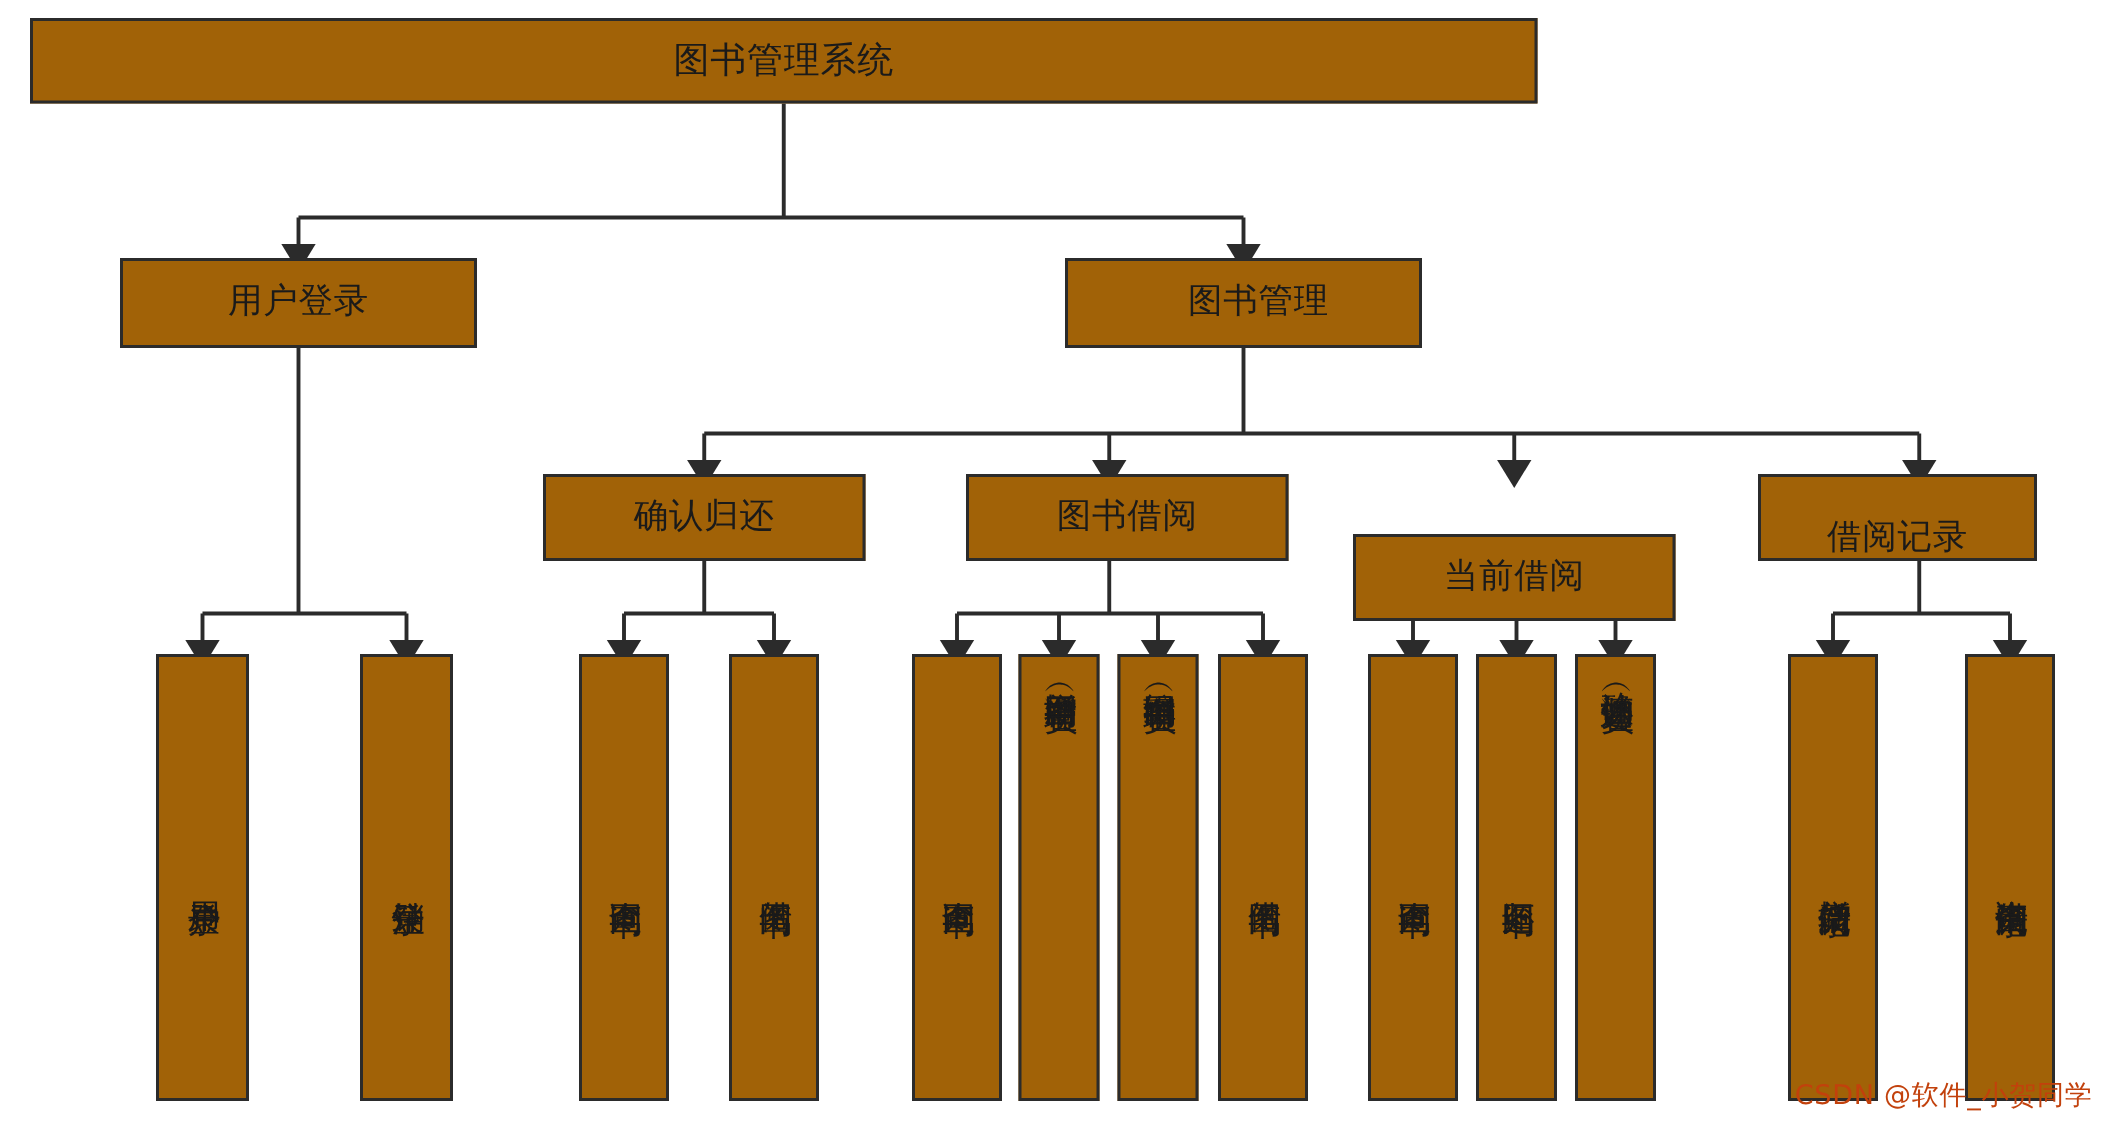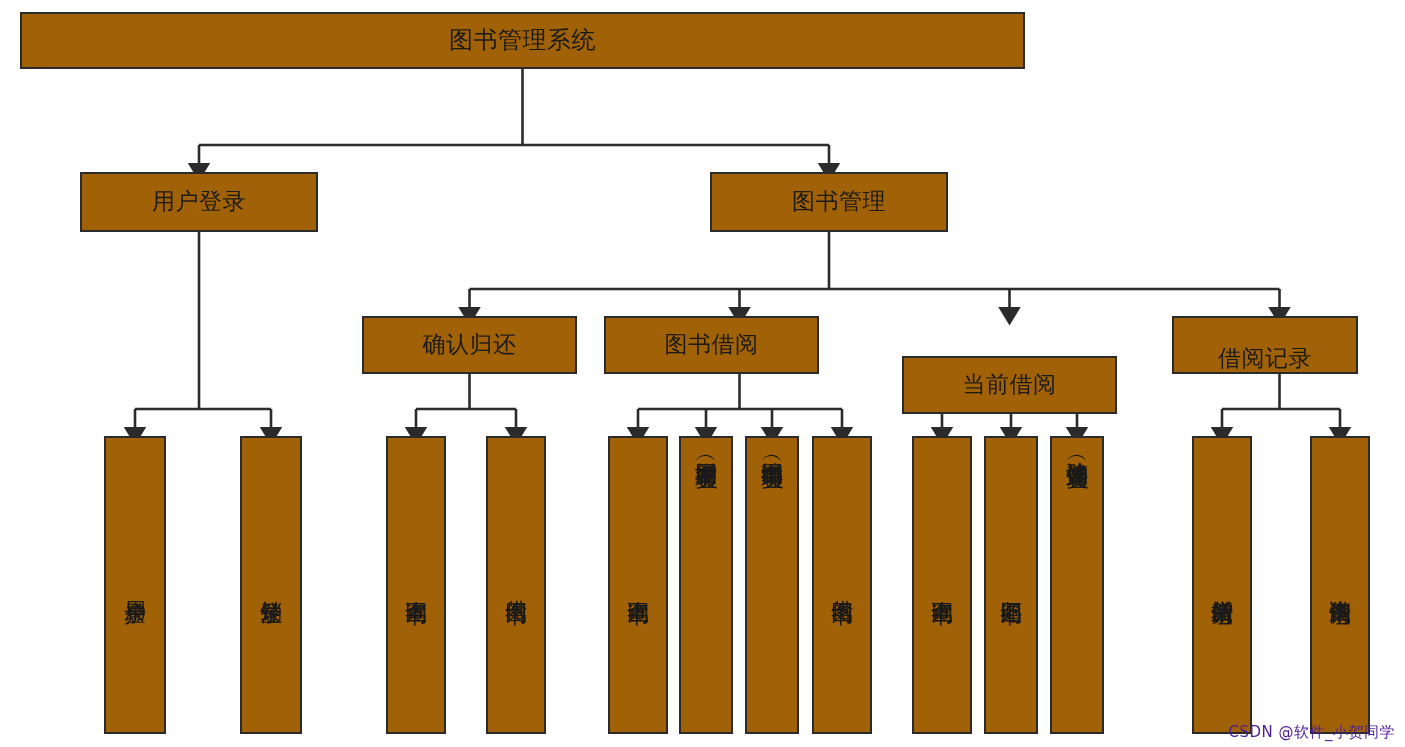--- a/index.html
+++ b/index.html
@@ -66,22 +66,22 @@
     text-align: left;
   }
   .node.vert.mid {
     align-items: center;
     padding-top: 0;
   }
   #watermark {
     position: absolute;
     right: 10px;
     bottom: 5px;
-    font-size: 15px;
-    color: #4c1d95;
+    font-size: 18px;
+    color: #c2410c;
     letter-spacing: 0.5px;
     z-index: 5;
     white-space: nowrap;
     font-family: "DejaVu Sans", "Liberation Sans", sans-serif;
   }
 </style>
 </head>
 <body>
 
 <div id="canvas">
@@ -136,21 +136,21 @@
   <div class="node horiz" style="left: 80px; top: 172px; width: 238px; height: 60px;">
     <span class="label">用户登录</span>
   </div>
   <div class="node horiz" style="left: 710px; top: 172px; width: 238px; height: 60px; padding-left: 20px;">
     <span class="label">图书管理</span>
   </div>
 
   <div class="node horiz" style="left: 362px; top: 316px; width: 215px; height: 58px;">
     <span class="label">确认归还</span>
   </div>
-  <div class="node horiz" style="left: 604px; top: 316px; width: 215px; height: 58px;">
+  <div class="node horiz" style="left: 644px; top: 316px; width: 215px; height: 58px;">
     <span class="label">图书借阅</span>
   </div>
   <div class="node horiz" style="left: 902px; top: 316px; width: 215px; height: 58px; margin-top: 40px;">
     <span class="label">当前借阅</span>
   </div>
   <div class="node horiz" style="left: 1172px; top: 316px; width: 186px; height: 58px; align-items: flex-end;">
     <span class="label">借阅记录</span>
   </div>
 
   <div class="node vert mid" style="left: 104px; top: 436px; width: 62px; height: 298px;">

